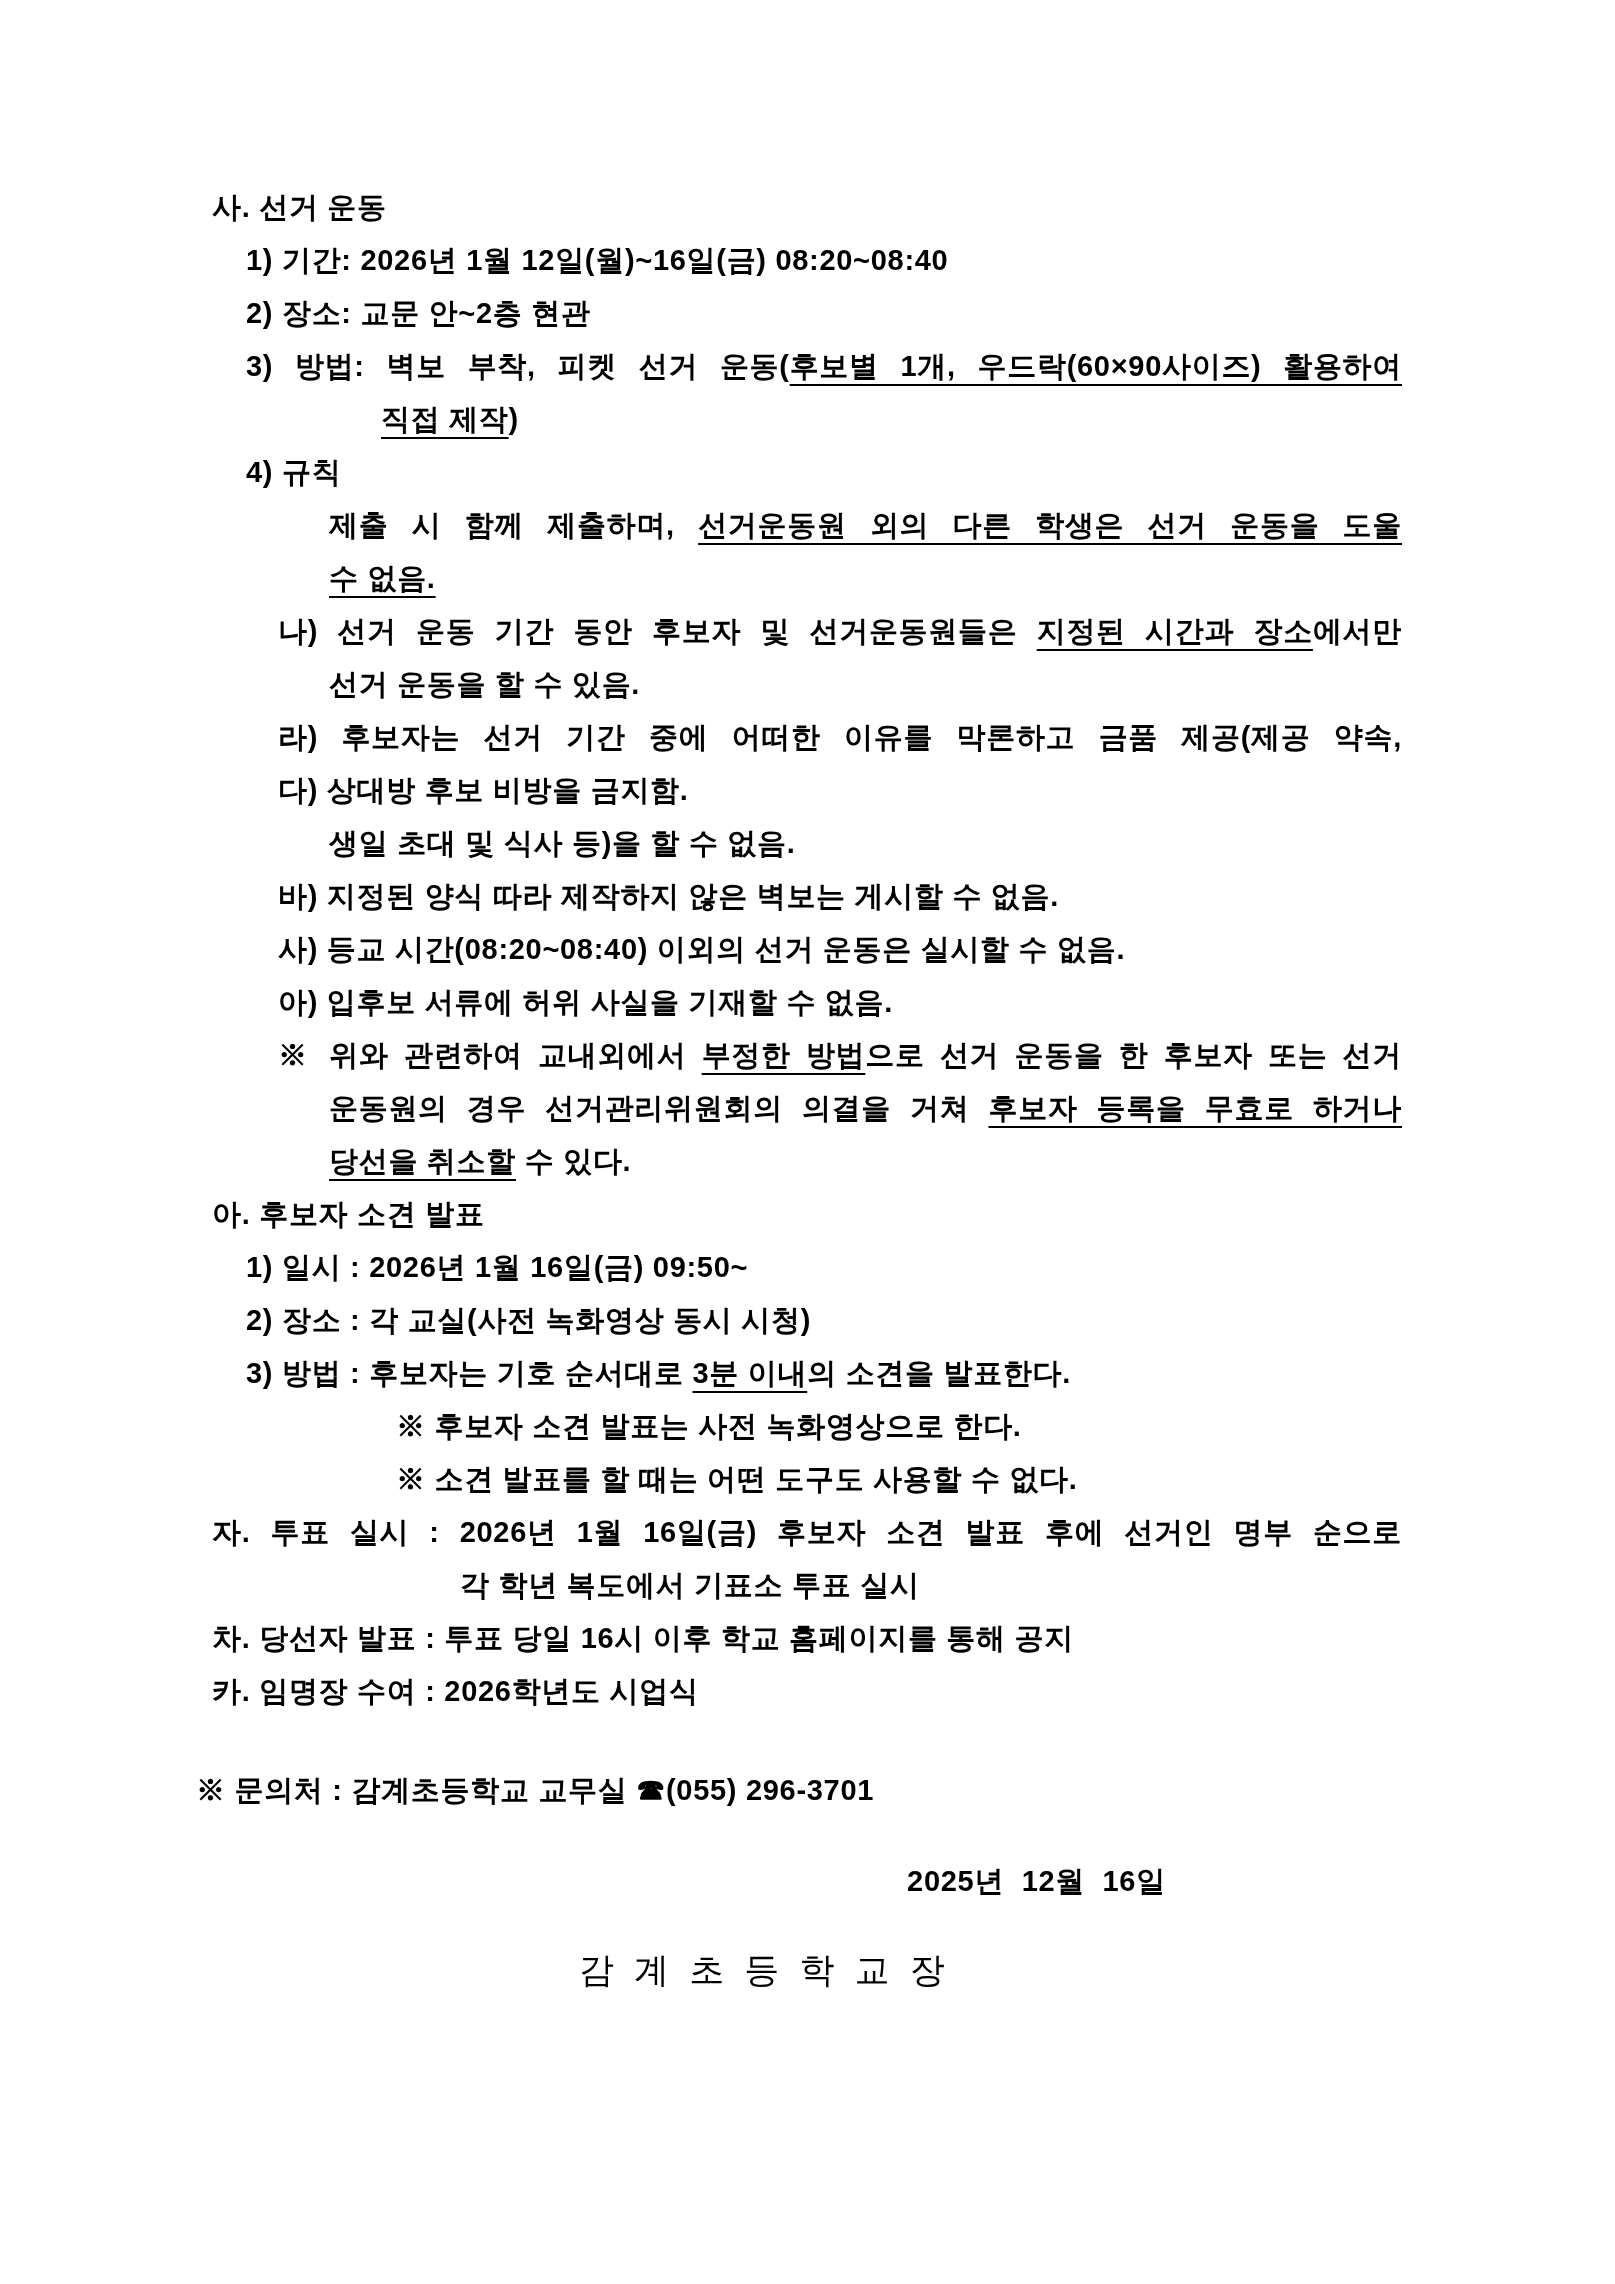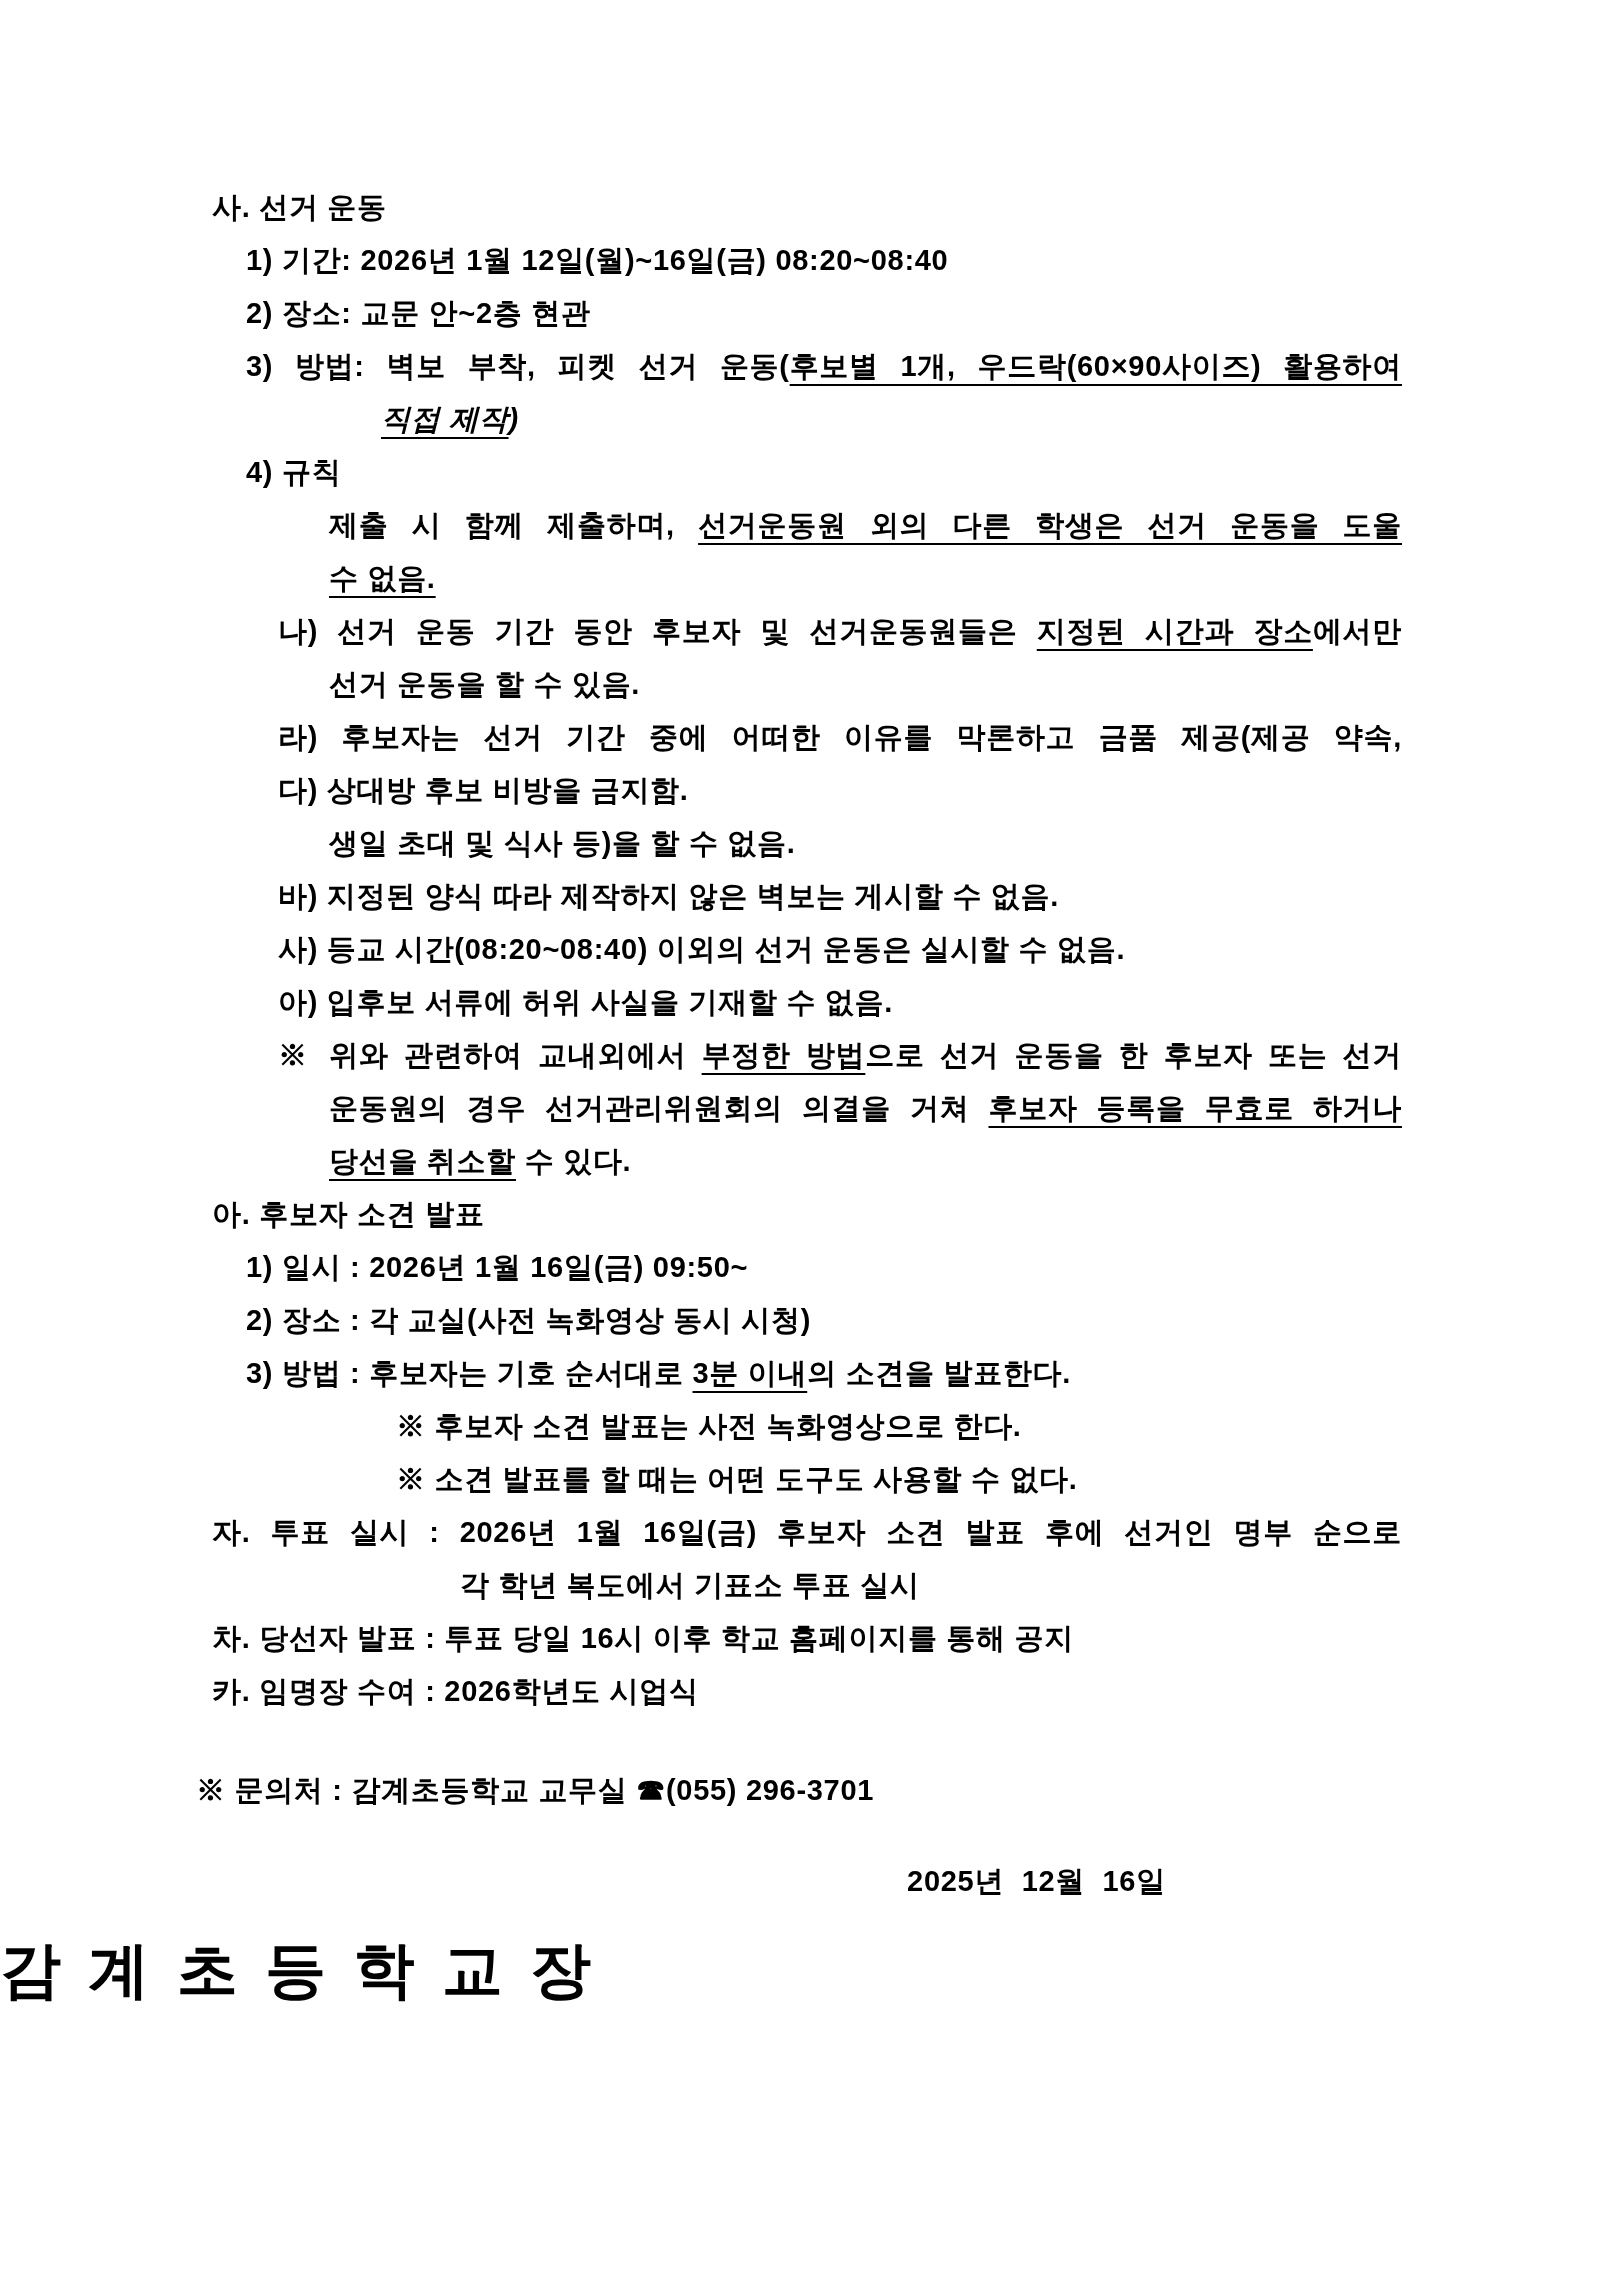--- a/index.html
+++ b/index.html
@@ -20,31 +20,32 @@
     height: 53px;
     line-height: 53px;
     margin-right: 214px;
     white-space: nowrap;
   }
   
   .lv0   { margin-left: 212px; }  
   .lv1   { margin-left: 246px; }  
   .lv2   { margin-left: 278px; }  
   .cont  { margin-left: 329px; }  
-  .jj    { margin-left: 381px; font-style: italic; }  
+  .jj    { margin-left: 381px; }  
   .sub   { margin-left: 396px; }  
   .cont2 { margin-left: 460px; }  
   .inq   { margin-left: 196px; margin-top: 46px; } 
   .date  { margin-left: 671px; margin-top: 38px; white-space: pre; text-align: center; }
   .school {
+    margin-left: 579px;
     margin-top: 26px;
     height: 72px;
     line-height: 72px;
-    font-size: 61px;
-    font-weight: 700;
+    font-size: 35px;
+    font-weight: 400;
     letter-spacing: 5.2px;
     white-space: pre;
   }
   .just {
     white-space: normal;
     text-align: justify;
     text-align-last: justify;
   }
   .u {
     text-decoration: underline;

